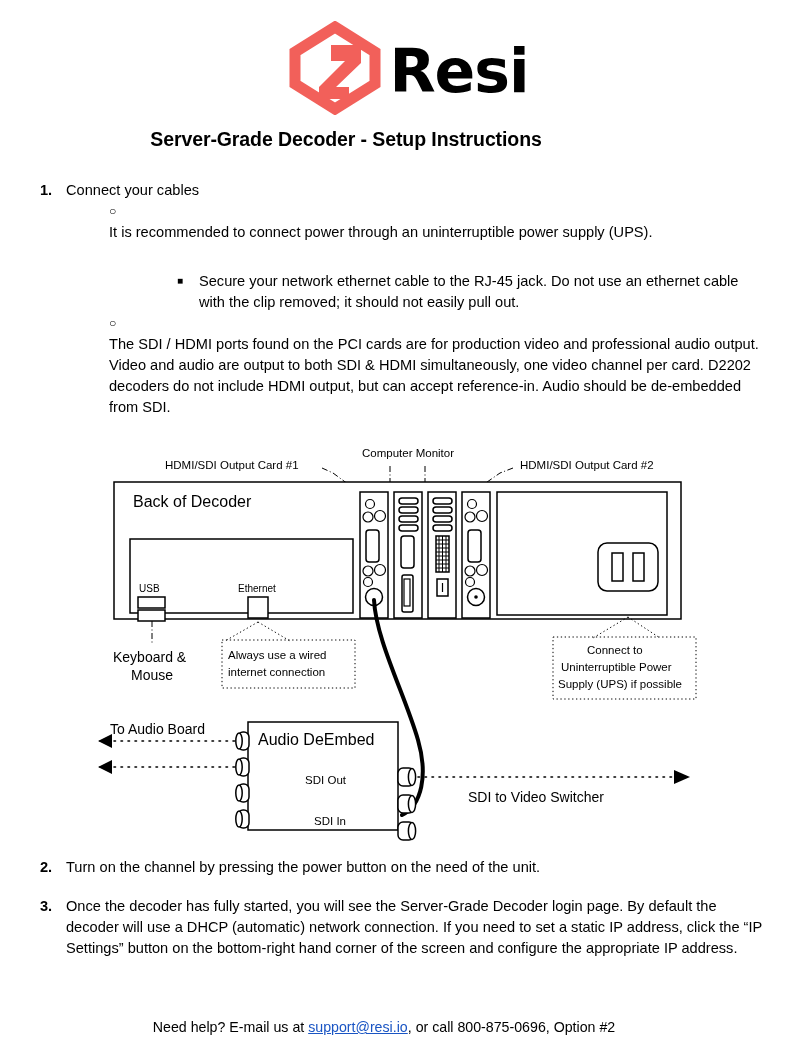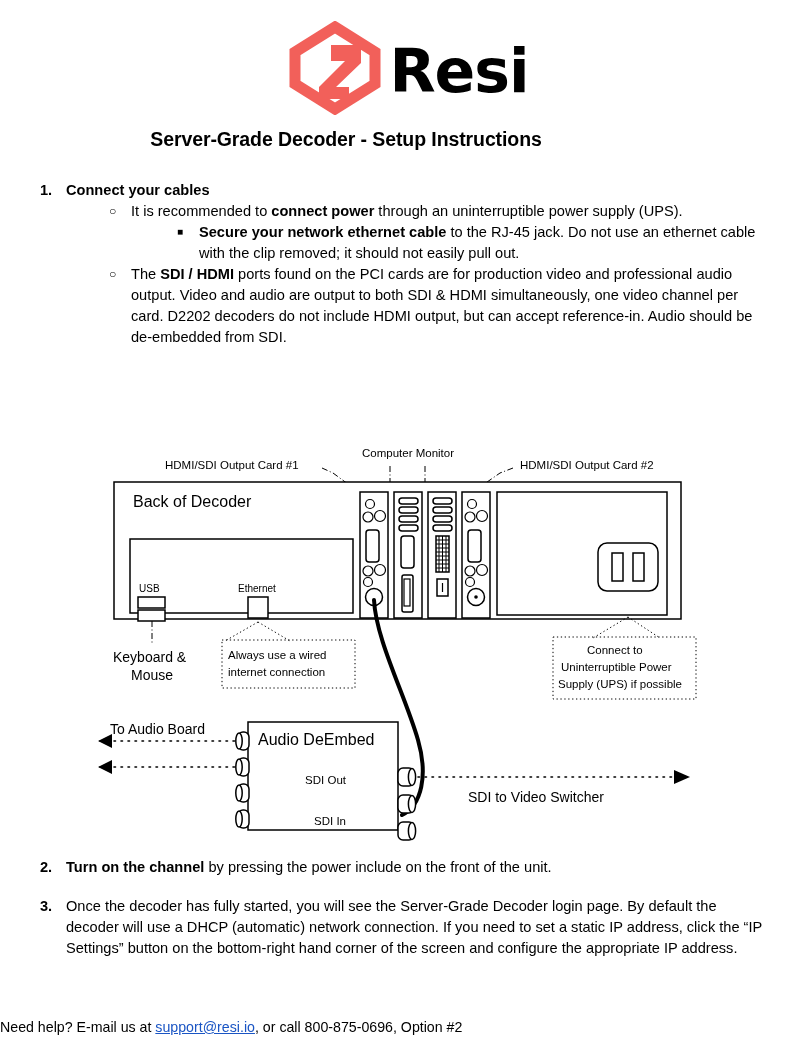--- a/index.html
+++ b/index.html
@@ -66,29 +66,29 @@
   .marker {
     flex: 0 0 auto;
     text-align: left;
   }
   .txt { flex: 1 1 auto; }
 
   .lvl1 { margin-bottom: 0px; }
   .lvl1 > .marker { width: 26px; font-weight: bold; }
   .lvl1 > .txt { font-weight: normal; }
 
-  .lvl2 { padding-left: 69px; }
+  .lvl2 { padding-left: 69px; flex-direction: column; }
   .lvl2 > .marker { width: 22px; font-size: 12px; line-height: 21px; }
-  .lvl3 { padding-left: 137px; }
+  .lvl3 { padding-left: 137px; margin-top: 28px; }
   .lvl3 > .marker { width: 22px; font-size: 10px; line-height: 20px; }
 
   .hollow-bullet::before { content: "\25CB"; }
   .square-bullet::before { content: "\25A0"; }
 
-  b { font-weight: bold; }
+  b { font-weight: normal; }
   i { font-style: italic; }
 
   
   .diagram {
     position: absolute;
     top: 440px;
     left: 0;
     width: 808px;
     height: 410px;
   }
@@ -103,21 +103,21 @@
     line-height: 21px;
   }
   .steps-bottom .lvl1 { margin-bottom: 18px; }
 
   
   .footer {
     position: absolute;
     top: 1019px;
     left: 0;
     width: 768px;
-    text-align: left;
+    text-align: center;
     font-size: 14.2px;
   }
   .footer a {
     color: #1a55c4;
     text-decoration: underline;
   }
 </style>
 </head>
 <body>
 
@@ -311,21 +311,21 @@
   <path d="M 690 337 L 674 330 L 674 344 Z" fill="#000"></path>
   <text class="dtxt-md" x="468" y="362">SDI to Video Switcher</text>
 
 </svg>
 </div>
 
 <div class="steps-bottom">
 
   <div class="li-row lvl1">
     <span class="marker">2.</span>
-    <span class="txt"><b>Turn on the channel</b><span> by pressing the power include on the front of the unit.</span></span>
+    <span class="txt"><b>Turn on the channel</b><span> by pressing the power button on the need of the unit.</span></span>
   </div>
 
   <div class="li-row lvl1">
     <span class="marker">3.</span>
     <span class="txt"><span>Once the decoder has fully started, you will see the Server-Grade Decoder login page. By default the decoder will use a DHCP (automatic) network connection. If you need to set a static IP address, click the “IP Settings” button on the bottom-right hand corner of the screen and configure the appropriate IP address.</span></span>
   </div>
 
 </div>
 
 <div class="footer">

